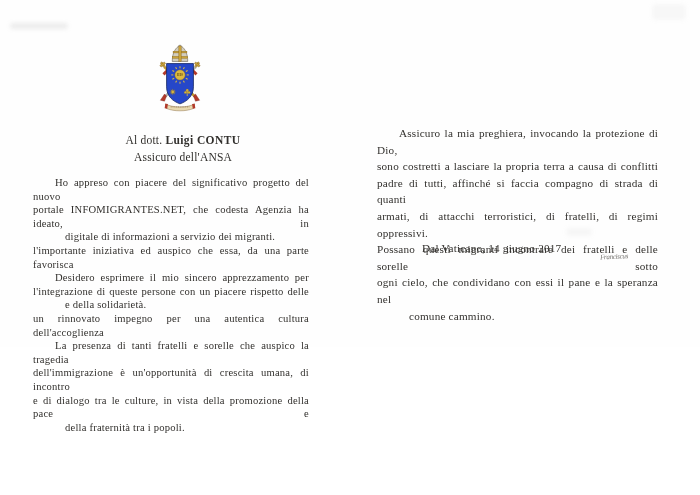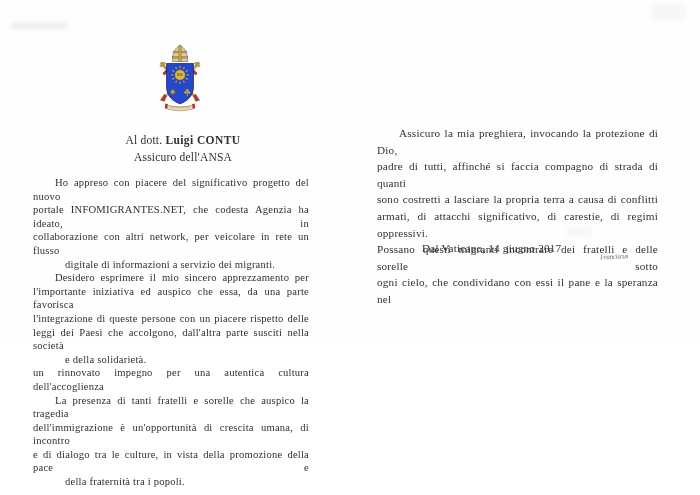--- a/index.html
+++ b/index.html
@@ -108,48 +108,47 @@
       <span>Al dott.</span>
       <b>Luigi CONTU</b>
     </div>
     <div>Assicuro dell'ANSA</div>
   </div>
 
   <div class="body-text body-left">
     <div class="para">
       <div class="ln first">Ho appreso con piacere del significativo progetto del nuovo</div>
       <div class="ln">portale INFOMIGRANTES.NET, che codesta Agenzia ha ideato, in</div>
-      <div class="ln">collaborazione con altri network, per veicolare in rete un flusso</div>
       <div class="ln last">digitale di informazioni a servizio dei migranti.</div>
     </div>
     <div class="para">
+      <div class="ln">l'importante iniziativa ed auspico che essa, da una parte favorisca</div>
       <div class="ln first">Desidero esprimere il mio sincero apprezzamento per</div>
-      <div class="ln">l'importante iniziativa ed auspico che essa, da una parte favorisca</div>
       <div class="ln">l'integrazione di queste persone con un piacere rispetto delle</div>
-      <div class="ln">leggi dei Paesi che accolgono, dall'altra parte susciti nella società</div>
       <div class="ln last">e della solidarietà.</div>
       <div class="ln">un rinnovato impegno per una autentica cultura dell'accoglienza</div>
     </div>
     <div class="para">
       <div class="ln first">La presenza di tanti fratelli e sorelle che auspico la tragedia</div>
       <div class="ln">dell'immigrazione è un'opportunità di crescita umana, di incontro</div>
       <div class="ln">e di dialogo tra le culture, in vista della promozione della pace e</div>
       <div class="ln last">della fraternità tra i popoli.</div>
     </div>
 
   </div>
 
   <div class="body-text body-right">
     <div class="para">
       <div class="ln first">Assicuro la mia preghiera, invocando la protezione di Dio,</div>
+      <div class="ln">sono costretti a lasciare la propria terra a causa di conflitti</div>
       <div class="ln">padre di tutti, affinché si faccia compagno di strada di quanti</div>
-      <div class="ln">sono costretti a lasciare la propria terra a causa di conflitti</div>
-      <div class="ln">armati, di attacchi significativo, di carestie, di regimi oppressivi.</div>
+      <div class="ln">armati, di attacchi terroristici, di fratelli, di regimi oppressivi.</div>
       <div class="ln">Possano questi migranti incontrare dei fratelli e delle sorelle sotto</div>
       <div class="ln">ogni cielo, che condividano con essi il pane e la speranza nel</div>
+      <div class="ln last">comune cammino.</div>
     </div>
   </div>
 
   <div class="dateline">Dal Vaticano, 14 giugno 2017</div>
 
   <div class="signature">Franciscus</div>
 
 </div>
 
 </body></html>

